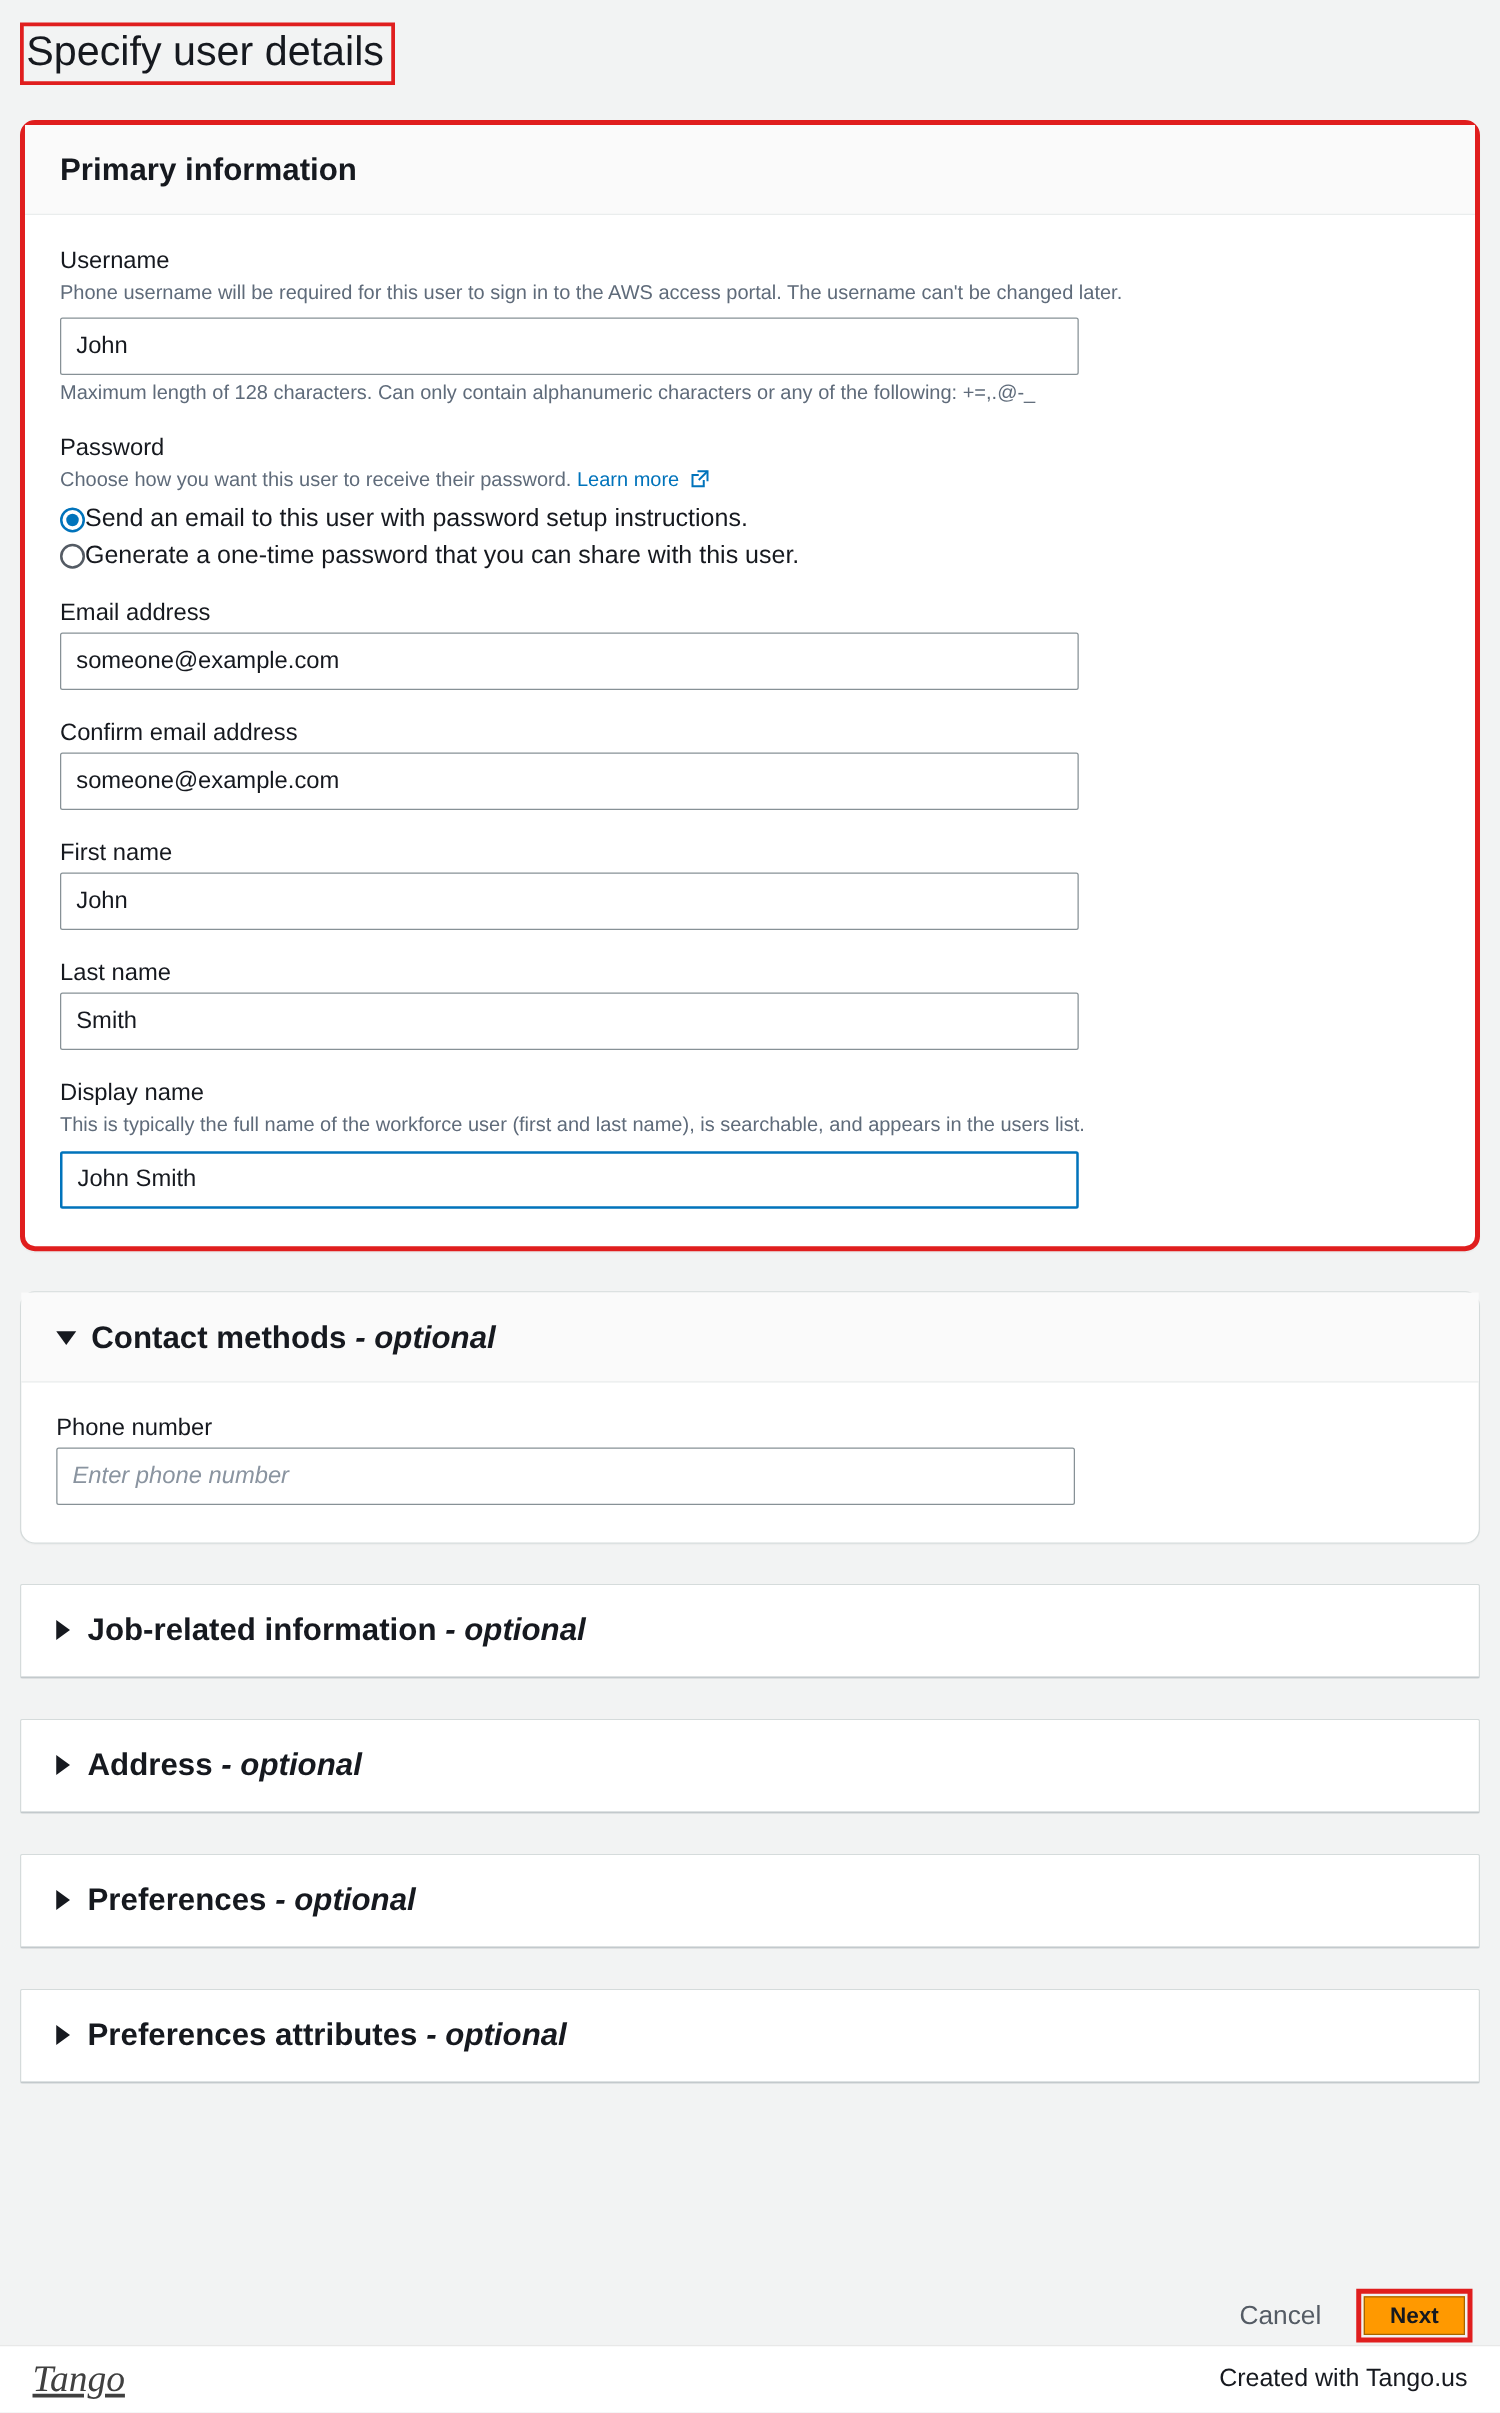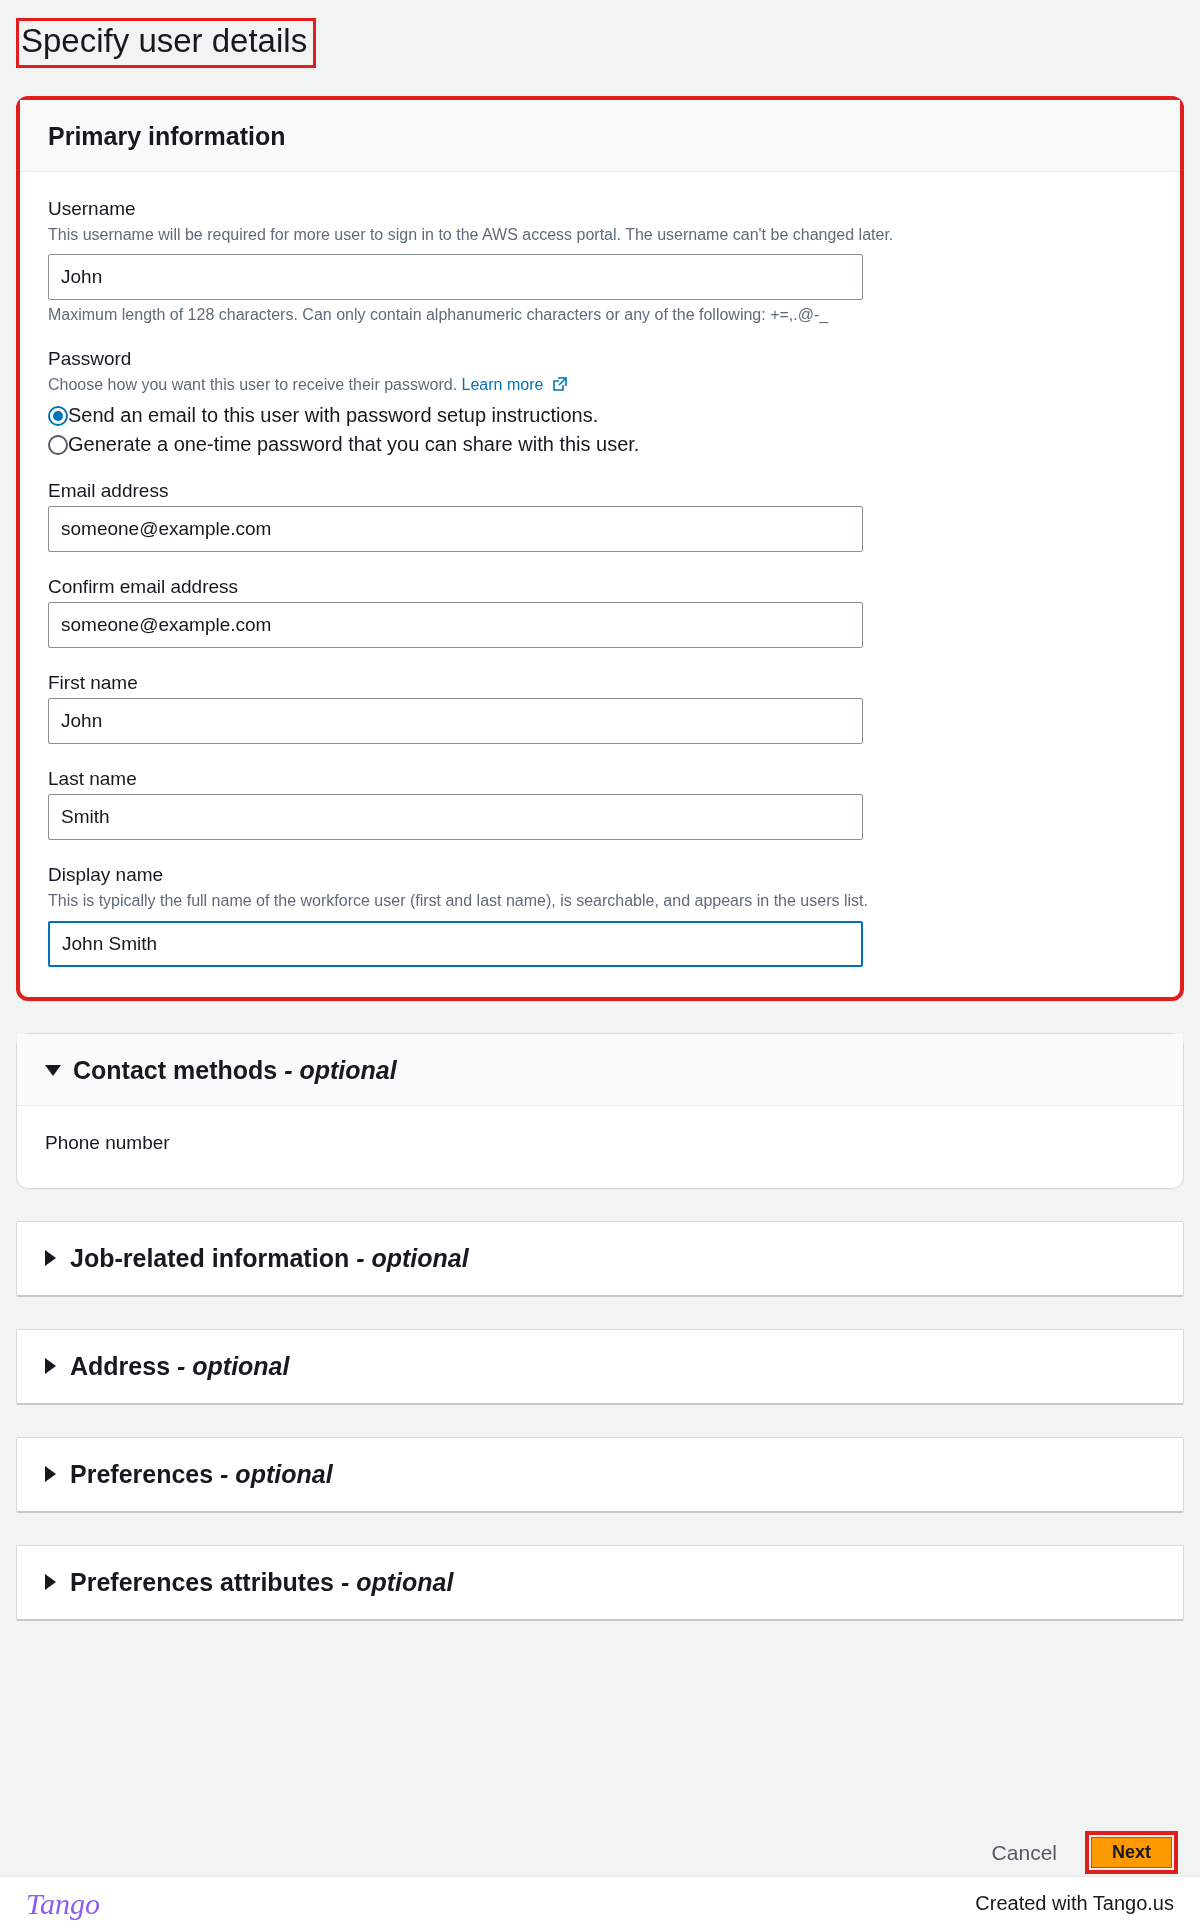--- a/index.html
+++ b/index.html
@@ -150,23 +150,24 @@
     height: 54px;
     background: #fff;
     display: flex;
     align-items: center;
     justify-content: space-between;
     padding: 0 26px 0 26px;
     border-top: 1px solid #e8e8e8;
   }
   .tango-logo {
     font-family: "Brush Script MT", cursive;
-    color: #8b5cf6;
+    color: #404040;
     font-size: 30px;
     font-style: italic;
+    text-decoration: underline;
   }
   .footer-right {
     font-size: 20px;
     color: #16191f;
   }
   .actions {
     position: absolute;
     right: 22px;
     bottom: 56px;
     display: flex;
@@ -215,21 +216,21 @@
 
   
   <div class="panel highlight">
     <div class="panel-head">
       <span class="panel-title">Primary information</span>
     </div>
     <div class="panel-body">
 
       <div class="field">
         <div class="label">Username</div>
-        <div class="hint">This username will be required for more user to sign in to the AWS access portal. The username can't be changed later.</div>
+        <div class="hint">Phone username will be required for this user to sign in to the AWS access portal. The username can't be changed later.</div>
         <input type="text" value="John" style="">
         <div class="subhint">Maximum length of 128 characters. Can only contain alphanumeric characters or any of the following: +=,.@-_</div>
       </div>
 
       <div class="field">
         <div class="label">Password</div>
         <div class="hint">
           <span>Choose how you want this user to receive their password. </span>
           <a class="link">
             <span>Learn more</span>
@@ -285,20 +286,21 @@
   <div class="panel">
     <div class="panel-head collapsible">
       <span class="caret down"></span>
       <span class="panel-title">
         <span>Contact methods</span><span class="optional"> - optional</span>
       </span>
     </div>
     <div class="panel-body">
       <div class="field">
         <div class="label">Phone number</div>
+        <input type="text" placeholder="Enter phone number" style="">
       </div>
     </div>
   </div>
 
   
   <div class="collapsed-panel">
     <span class="caret right"></span>
     <span class="panel-title">
       <span>Job-related information</span><span class="optional"> - optional</span>
     </span>

